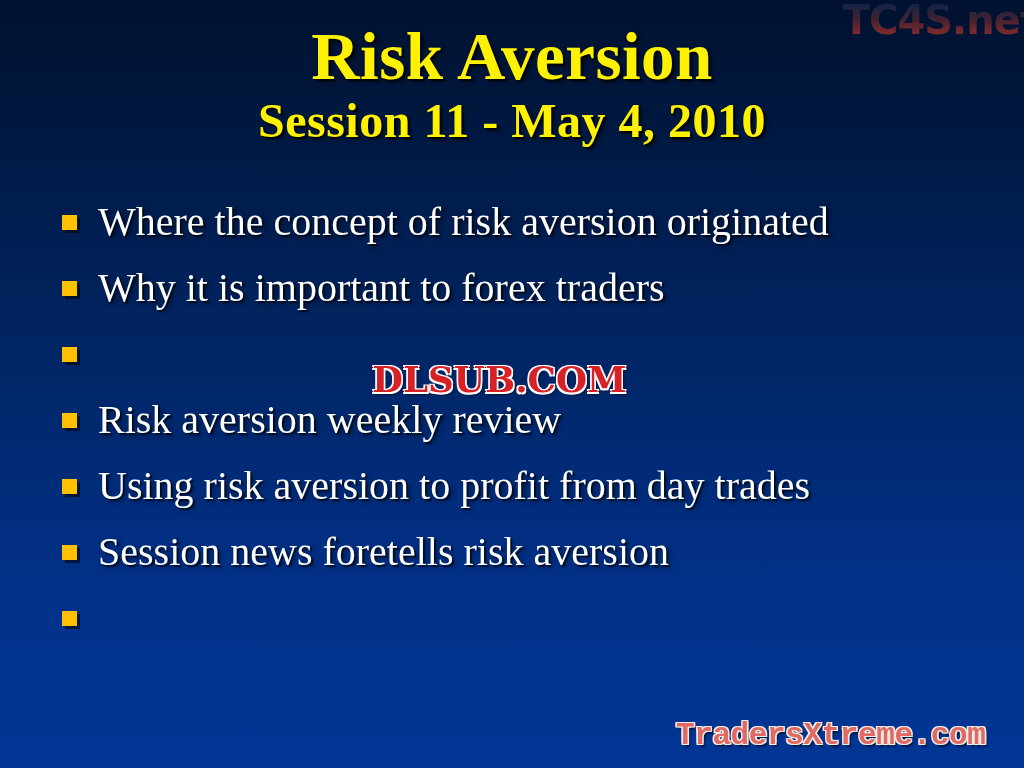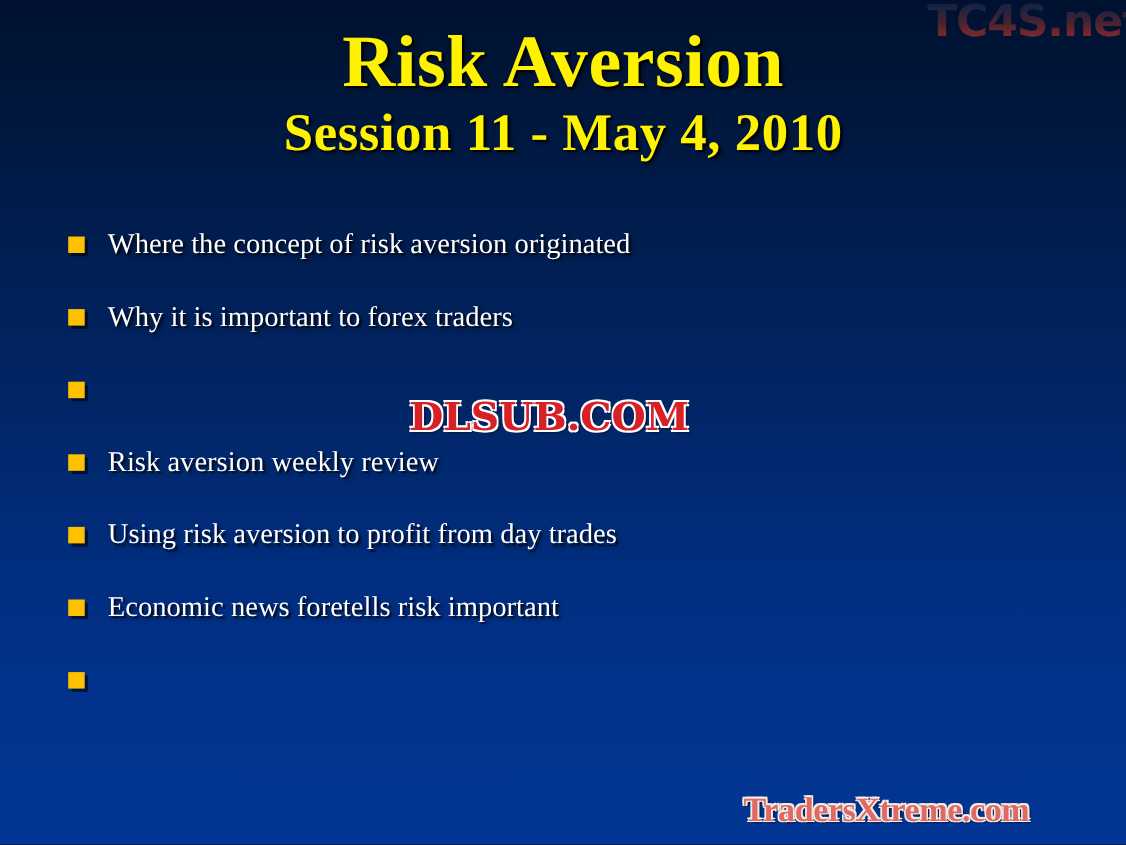--- a/index.html
+++ b/index.html
@@ -77,21 +77,21 @@
     width: 15px;
     height: 15px;
     background: #FFC000;
     margin-right: 21px;
     box-shadow: 3px 3px 0 rgba(0,0,0,0.55);
   }
   .bullet-text {
     flex: 1 1 auto;
     color: #FFFFFF;
     font-family: "Liberation Serif", "DejaVu Serif", serif;
-    font-size: 26px;
+    font-size: 40px;
     line-height: 36px;
     font-weight: normal;
     white-space: nowrap;
     text-shadow:
         2px 2px 1px rgba(0,0,0,0.62),
         3px 3px 5px rgba(0,0,0,0.40);
   }
 
   
   #wm-tc4s {
@@ -144,21 +144,21 @@
     transform: scaleX(1.02);
     transform-origin: left center;
   }
 
   
   #wm-tx {
     position: absolute;
     left: 676px;
     top: 719px;
     z-index: 7;
-    font-family: Liberation Serif, serif;
+    font-family: Liberation Mono, monospace;
     font-weight: bold;
     font-size: 31px;
     line-height: 34px;
     letter-spacing: -0.4px;
     white-space: nowrap;
     color: #E06A63;
     -webkit-text-stroke: 1.1px #f2ece6;
     paint-order: stroke fill;
     text-shadow:
         -1.4px -1.4px 0 #f2ece6,
@@ -193,21 +193,21 @@
     <li class="bullet-row">
       <span class="bullet-marker"></span>
       <span class="bullet-text">Risk aversion weekly review</span>
     </li>
     <li class="bullet-row">
       <span class="bullet-marker"></span>
       <span class="bullet-text">Using risk aversion to profit from day trades</span>
     </li>
     <li class="bullet-row">
       <span class="bullet-marker"></span>
-      <span class="bullet-text">Economic news foretells risk important</span>
+      <span class="bullet-text">Session news foretells risk aversion</span>
     </li>
     <li class="bullet-row">
       <span class="bullet-marker"></span>
     </li>
   </ul>
 
   <div id="wm-tc4s">TC4S.net</div>
 
   <div id="wm-dlsub">DLSUB.COM</div>
 

